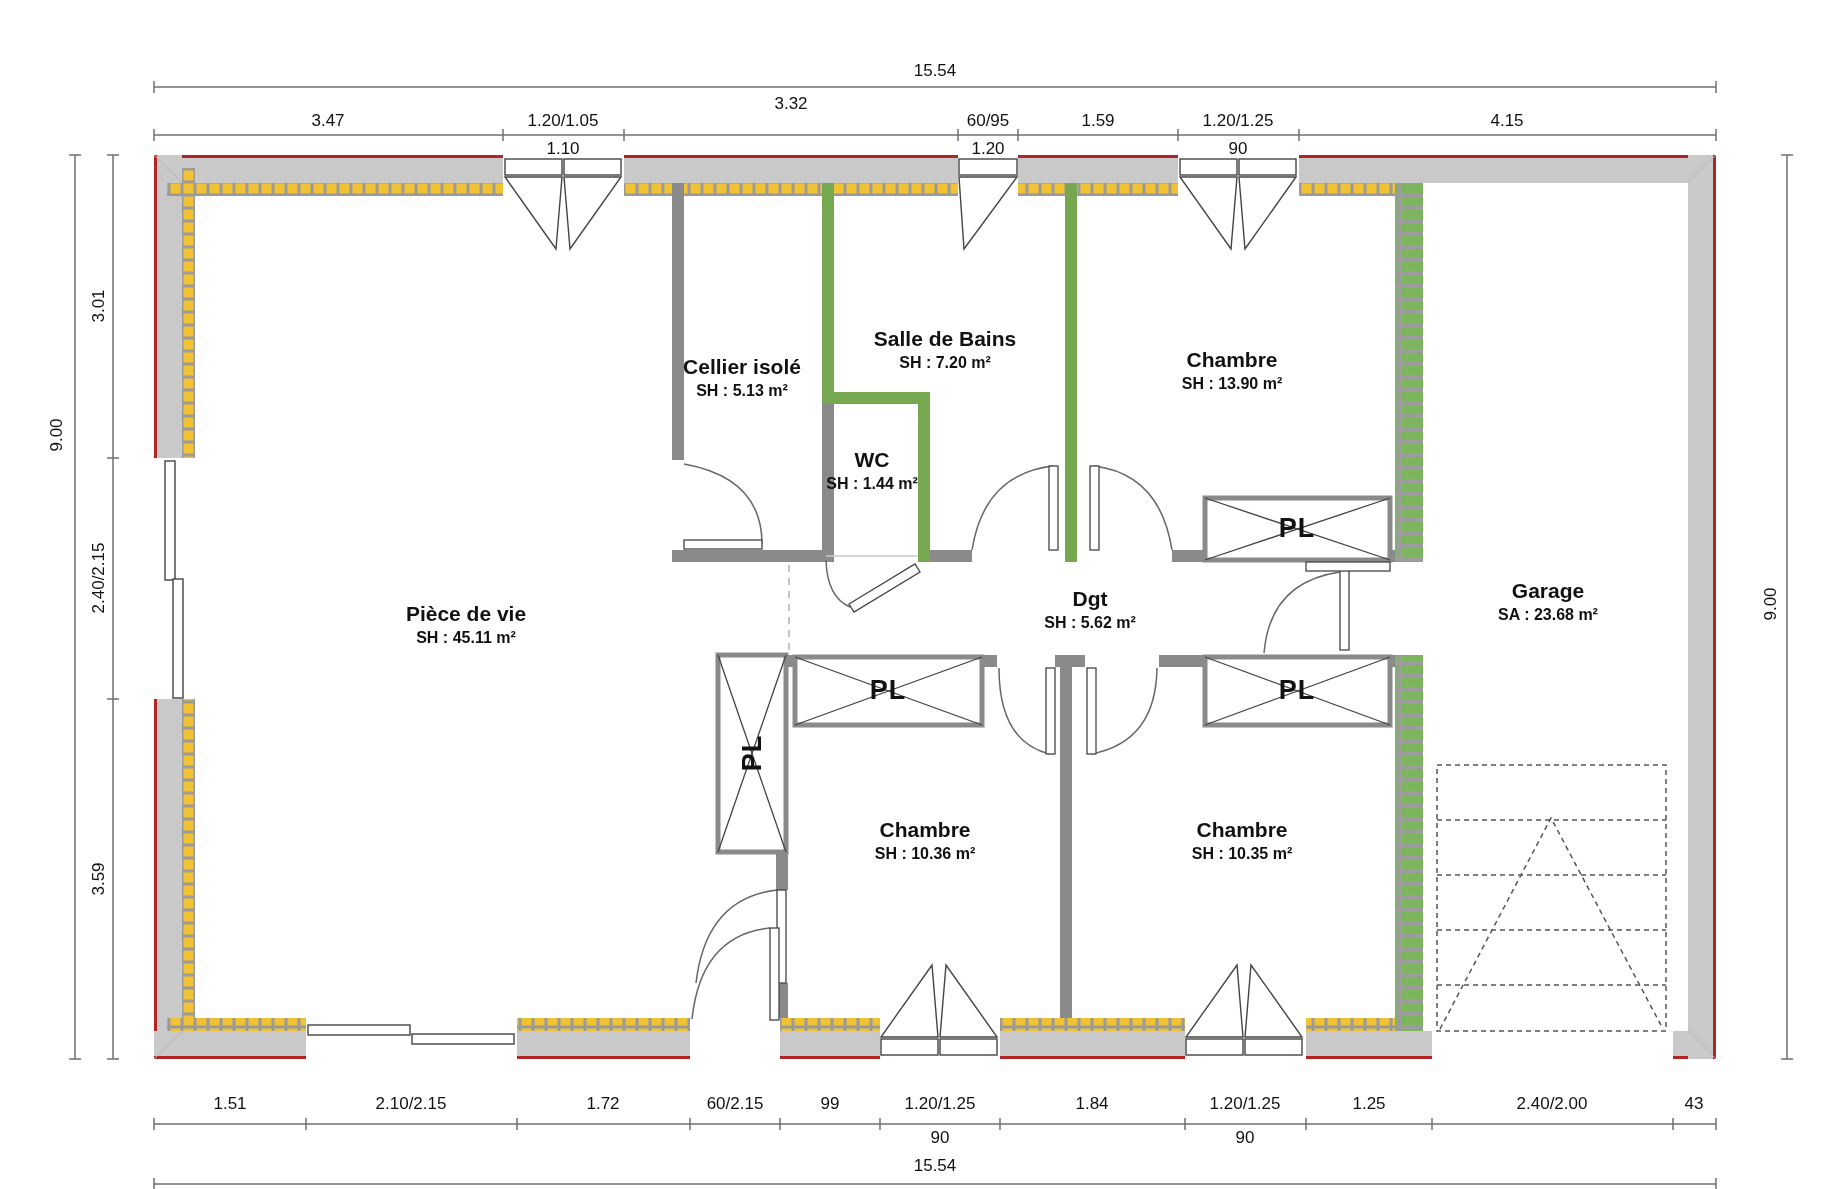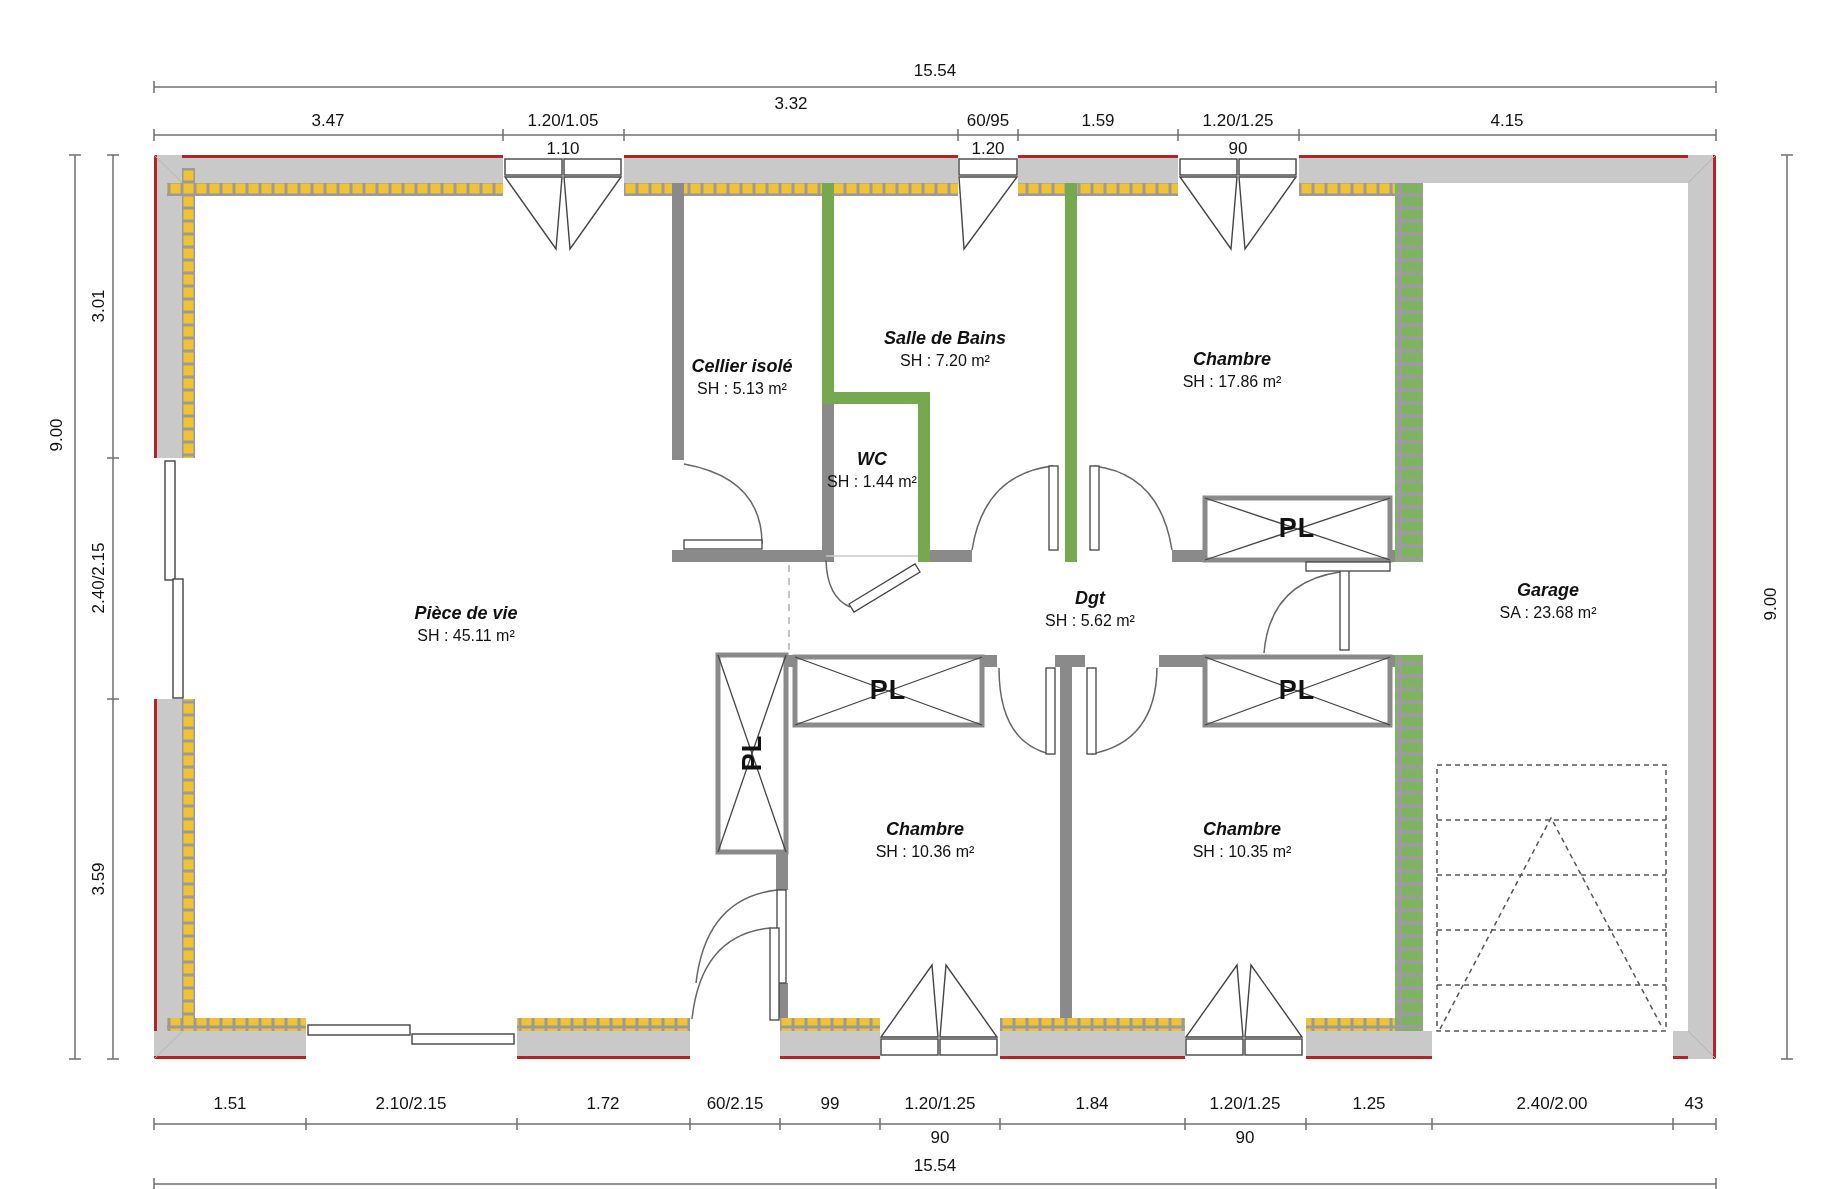--- a/index.html
+++ b/index.html
@@ -1,27 +1,27 @@
 <!DOCTYPE html>
 <html style="--red: #b32424; --extfill: #c9c9c9; --part: #8a8a8a; --yellow: #f2c235; --green: #76a94f; --greenh: #7cb55e; --dim: #6f6f6f;"><head>
 <meta charset="utf-8">
 <style>
   html,body{margin:0;padding:0;background:#ffffff;}
   #stage{position:relative;width:1843px;height:1189px;background:#fff;overflow:hidden;
          font-family:"Liberation Sans", sans-serif;color:#111;}
   #plan-svg{position:absolute;left:0;top:0;}
   .lbl{position:absolute;transform:translate(-50%,-50%);white-space:nowrap;text-align:center;}
-  .room-name{font-size:18px;font-weight:bold;font-style:italic;}
+  .room-name{font-size:21px;font-weight:bold;}
   .room-area{font-size:16px;}
   .dim{font-size:17px;}
   .dim-sub{font-size:17px;}
   .rot{transform:translate(-50%,-50%) rotate(-90deg);}
   .pl{font-size:27px;font-weight:600;letter-spacing:1px;}
   .room-block{position:absolute;transform:translate(-50%,-50%);text-align:center;white-space:nowrap;}
-  .room-block .room-area{margin-top:3px;}
+  .room-block .room-area{margin-top:3px;font-weight:bold;}
 </style>
 </head>
 <body>
 
 <div id="stage">
 
 <svg id="plan-svg" width="1843" height="1189" viewBox="0 0 1843 1189">
   <defs>
     <pattern id="hatchY" width="13" height="13" patternUnits="userSpaceOnUse">
       <rect width="13" height="13" fill="#9a9a9a"></rect>
@@ -262,21 +262,21 @@
 <div class="room-block" style="left:945px;top:349px">
   <div class="room-name">Salle de Bains</div>
   <div class="room-area">SH : 7.20 m²</div>
 </div>
 <div class="room-block" style="left:872px;top:470px">
   <div class="room-name">WC</div>
   <div class="room-area">SH : 1.44 m²</div>
 </div>
 <div class="room-block" style="left:1232px;top:370px">
   <div class="room-name">Chambre</div>
-  <div class="room-area">SH : 17.86 m²</div>
+  <div class="room-area">SH : 13.90 m²</div>
 </div>
 <div class="room-block" style="left:1090px;top:609px">
   <div class="room-name">Dgt</div>
   <div class="room-area">SH : 5.62 m²</div>
 </div>
 <div class="room-block" style="left:1548px;top:601px">
   <div class="room-name">Garage</div>
   <div class="room-area">SA : 23.68 m²</div>
 </div>
 <div class="room-block" style="left:925px;top:840px">

